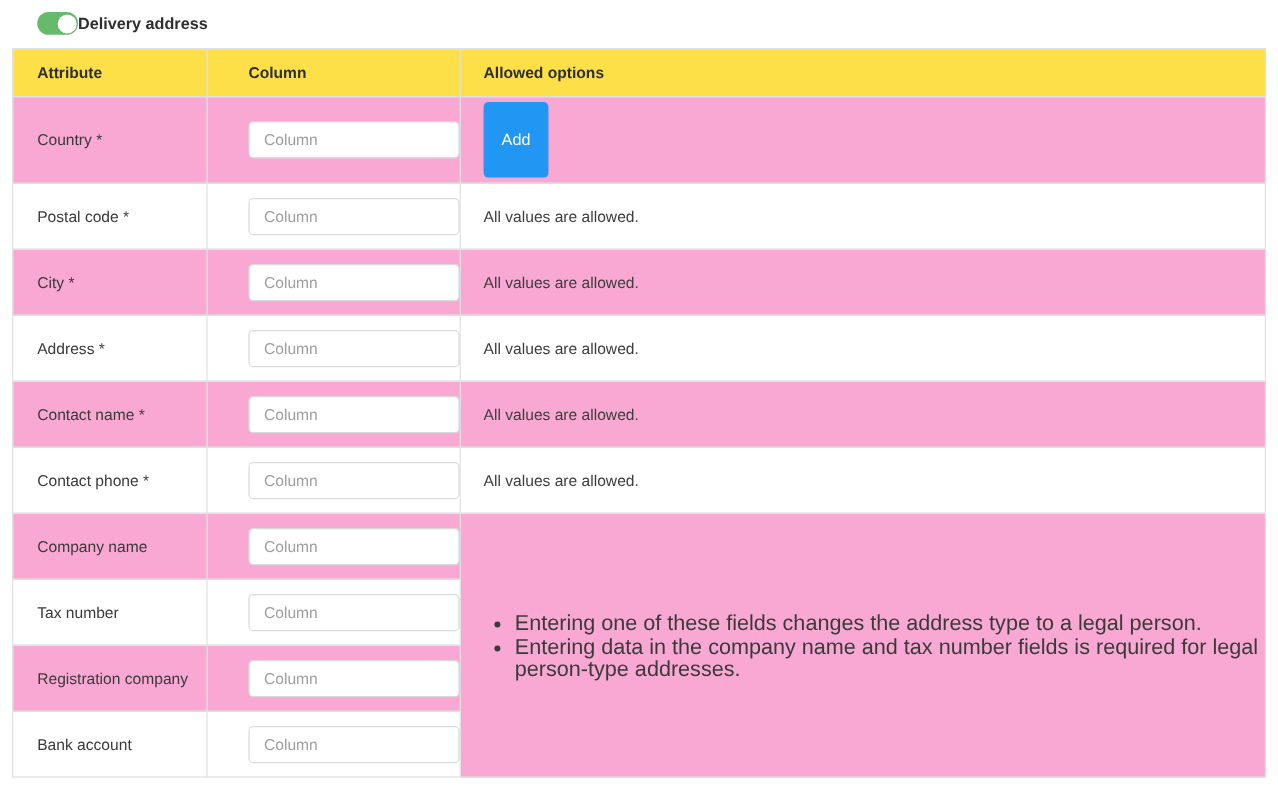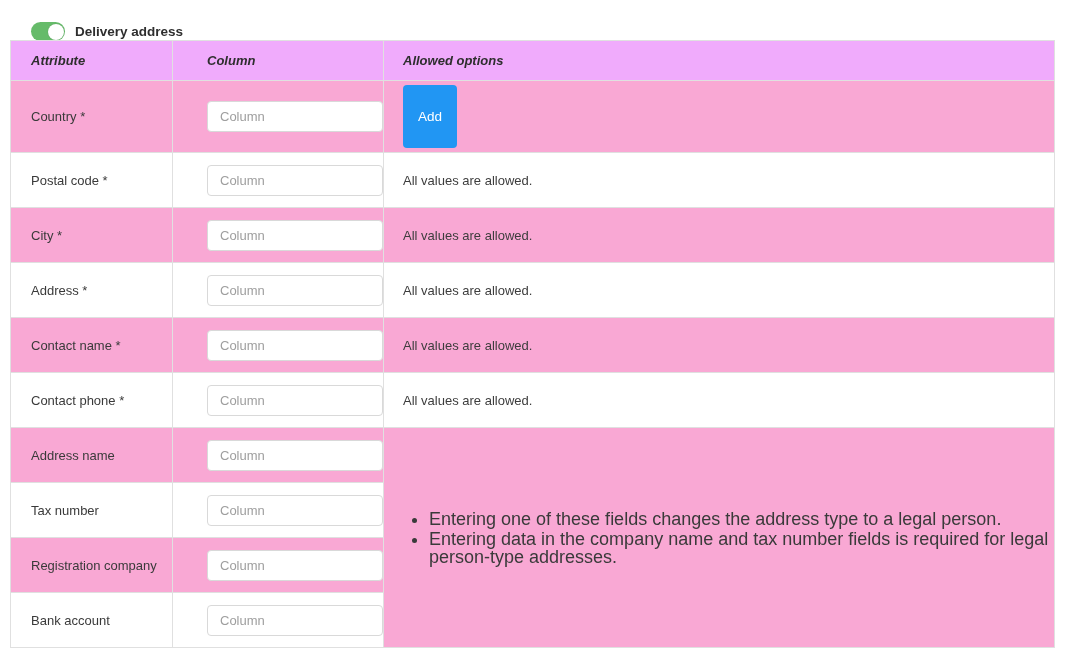--- a/index.html
+++ b/index.html
@@ -8,24 +8,24 @@
     height: 662px;
     background: #ffffff;
     font-family: "Liberation Sans", sans-serif;
     color: #333333;
     font-size: 13px;
   }
   
   .toggle-row {
     position: absolute;
     left: 31px;
-    top: 22px;
+    top: 10px;
     display: flex;
     align-items: center;
-    gap: 10px;
+    gap: 0;
     height: 19px;
   }
   .switch {
     position: relative;
     width: 34px;
     height: 19px;
     border-radius: 10px;
     background: #66bb6a;
     cursor: pointer;
     flex: 0 0 auto;
@@ -59,22 +59,21 @@
   .map-table th, .map-table td {
     border: 1px solid #e0e0e0;
     vertical-align: middle;
     text-align: left;
     font-size: 13px;
   }
   .map-table th {
     height: 40px;
     font-weight: bold;
     color: #2e2e2e;
-    background: #f0abfc;
-    font-style: italic;
+    background: #fde047;
   }
   .col-attr  { width: 162px; }
   .col-input { width: 211px; }
   .col-opts  { width: 671px; }
   .map-table th.col-attr,  td.cell-attr  { padding-left: 20px; }
   .map-table th.col-input, td.cell-input { padding-left: 34px; }
   .map-table th.col-opts,  td.cell-opts  { padding-left: 19px; }
   tr.row-tall > td { height: 72px; }
   tr.row-std  > td { height: 55px; margin-top: 24px; }
   tr.striped > td { background: #f9a8d4; }
@@ -169,21 +168,21 @@
     <td class="cell-opts allowed-text">All values are allowed.</td>
   </tr>
 
   <tr class="row-std">
     <td class="cell-attr attr-label">Contact phone *</td>
     <td class="cell-input"><input class="col-text-input" type="text" placeholder="Column" style=""></td>
     <td class="cell-opts allowed-text">All values are allowed.</td>
   </tr>
 
   <tr class="row-std striped">
-    <td class="cell-attr attr-label">Address name</td>
+    <td class="cell-attr attr-label">Company name</td>
     <td class="cell-input"><input class="col-text-input" type="text" placeholder="Column" style=""></td>
     <td class="cell-opts cell-merged" rowspan="4">
       <ul class="notes-list">
         <li>Entering one of these fields changes the address type to a legal person.</li>
         <li>Entering data in the company name and tax number fields is required for legal person-type addresses.</li>
       </ul>
     </td>
   </tr>
 
   <tr class="row-std">

